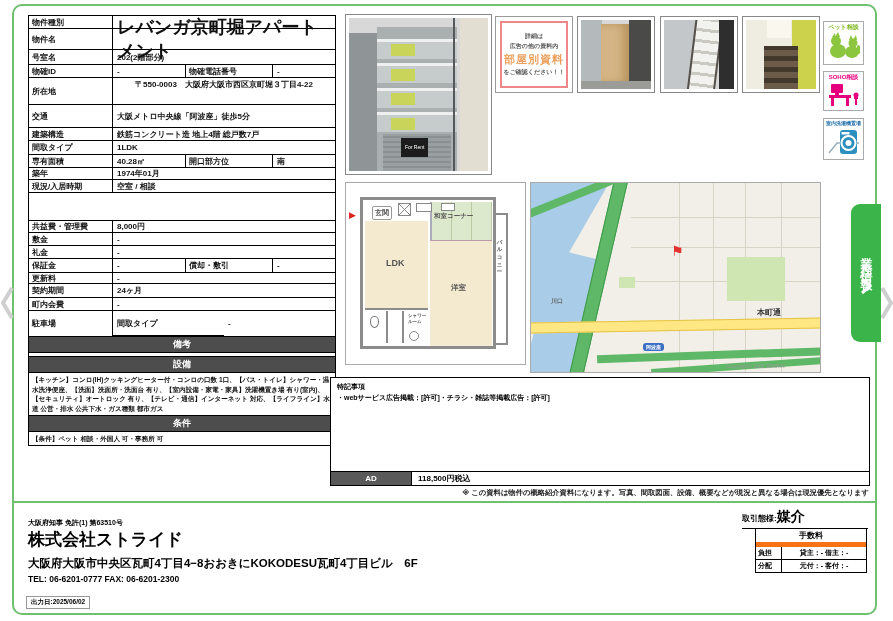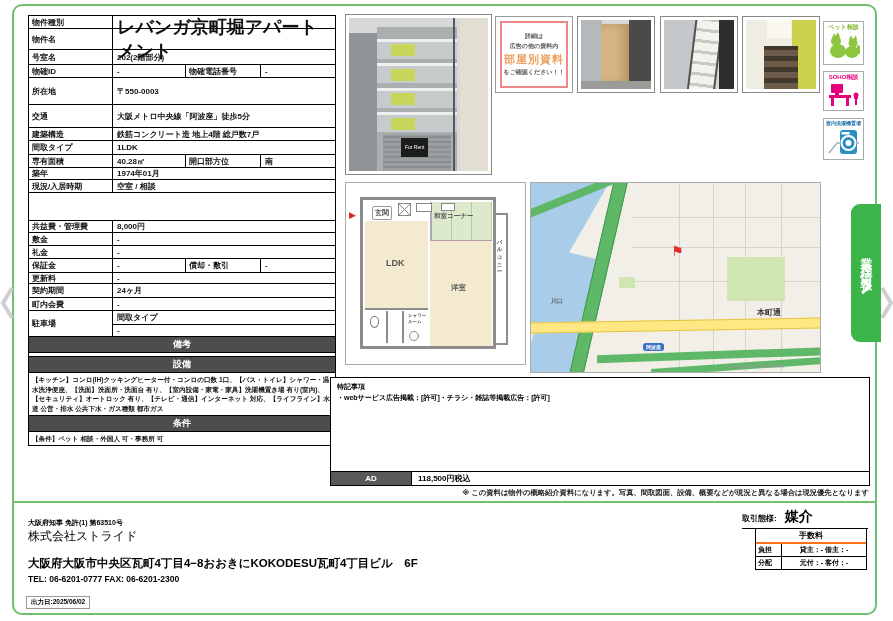--- a/index.html
+++ b/index.html
@@ -10,24 +10,24 @@
   .divider{position:absolute;left:13px;width:863px;top:501px;height:2px;background:#6fc06f;}
 
   
   #ptable{position:absolute;left:28px;top:15px;width:308px;border:1px solid #000;
           box-sizing:border-box;font-weight:bold;color:#111;}
   .trow{display:flex;border-bottom:1px solid #000;box-sizing:border-box;align-items:stretch;}
   .trow:last-child{border-bottom:none;}
   .tl{width:84px;border-right:1px solid #000;padding:1px 3px;font-size:8px;
       box-sizing:border-box;display:flex;align-items:center;}
   .tv{flex:1;padding:1px 4px;font-size:8px;box-sizing:border-box;display:flex;align-items:center;}
-  .tl2{width:76px;border-left:1px solid #000;border-right:1px solid #000;padding:1px 3px;
+  .tl2{width:88px;border-left:1px solid #000;border-right:1px solid #000;padding:1px 3px;
        font-size:8px;box-sizing:border-box;display:flex;align-items:center;}
   .tv2{width:72px;padding:1px 4px;font-size:8px;box-sizing:border-box;display:flex;align-items:center;}
-  .stack{flex:1;display:flex;flex-direction:column;justify-content:center;}
+  .stack{flex:1;display:flex;flex-direction:row;justify-content:center;}
   .stack .sub{padding:1px 4px;font-size:8px;}
   .stack.lines .sub{border-bottom:1px solid #000;flex:1;display:flex;align-items:center;}
   .stack.lines .sub:last-child{border-bottom:none;}
   .bigname{font-size:18px;}
   .bigrent{font-size:24px;letter-spacing:1px;}
   .secbar{background:#4d4d4d;color:#fff;text-align:center;font-size:9px;
           padding:1px 0;border-bottom:1px solid #000;}
   .spacer{height:3px;border-bottom:1px solid #000;}
   .longtext{font-size:6.6px;line-height:1.45;padding:2px 3px;border-bottom:1px solid #000;}
   .condtext{font-size:6.6px;line-height:1.4;padding:2px 3px;}
@@ -104,32 +104,32 @@
   #tokki .t2{font-size:7px;font-weight:bold;padding:1px 6px;}
   #adrow{position:absolute;left:0;bottom:0;width:100%;height:14px;border-top:1px solid #000;
          display:flex;box-sizing:border-box;}
   #adrow .adlbl{width:80px;background:#595959;color:#fff;font-size:8px;font-weight:bold;
                 display:flex;align-items:center;justify-content:center;border-right:1px solid #000;}
   #adrow .adval{flex:1;font-size:8px;font-weight:bold;display:flex;align-items:center;padding-left:6px;}
   #disclaimer{position:absolute;right:24px;top:488px;font-size:7.3px;font-weight:bold;color:#222;}
 
   
   #license{position:absolute;left:28px;top:518px;font-size:7px;font-weight:bold;}
-  #company{position:absolute;left:28px;top:528px;font-size:12px;font-weight:normal;}
+  #company{position:absolute;left:28px;top:528px;font-size:17px;font-weight:bold;}
   #addr{position:absolute;left:28px;top:556px;font-size:11.5px;font-weight:bold;}
   #telfax{position:absolute;left:28px;top:574px;font-size:8.5px;font-weight:bold;}
   #outbox{position:absolute;left:26px;top:596px;border:1px solid #999;font-size:6.5px;
           font-weight:bold;padding:1px 4px;background:#fff;}
   #deal{position:absolute;left:742px;top:508px;width:126px;border-bottom:1px solid #000;
-        padding-bottom:2px;display:flex;align-items:baseline;gap:8px;}
+        padding-bottom:2px;display:flex;align-items:baseline;gap:0;}
   #deal .dl{font-size:8px;font-weight:bold;}
   #deal .dv{font-size:14px;font-weight:bold;}
   #fees{position:absolute;left:755px;top:528px;width:112px;border:1px solid #000;
         box-sizing:border-box;font-weight:bold;}
-  #fees .fh{text-align:center;font-size:8px;border-bottom:2px solid #f97316;padding:1px 0;}
+  #fees .fh{text-align:center;font-size:8px;border-bottom:5px solid #f97316;padding:1px 0;}
   #fees .fr{display:flex;border-bottom:1px solid #000;}
   #fees .fr:last-child{border-bottom:none;}
   #fees .fl{width:26px;border-right:1px solid #000;font-size:7px;padding:1px 2px;box-sizing:border-box;}
   #fees .fv{flex:1;font-size:7px;padding:1px 2px;text-align:center;}
 </style>
 </head>
 <body>
 
 <div id="page">
   <div class="frame"></div>
@@ -161,20 +161,21 @@
     <div class="trow" style="height:13px">
       <div class="tl">物確ID</div>
       <div class="tv2">-</div>
       <div class="tl2">物確電話番号</div>
       <div class="tv2" style="flex:1">-</div>
     </div>
     <div class="trow" style="height:27px">
       <div class="tl">所在地</div>
       <div class="stack">
         <div class="sub">〒550-0003</div>
+        <div class="sub">大阪府大阪市西区京町堀３丁目4-22</div>
       </div>
     </div>
     <div class="trow" style="height:23px">
       <div class="tl">交通</div>
       <div class="stack lines">
         <div class="sub">大阪メトロ中央線「阿波座」徒歩5分</div>
       </div>
     </div>
     <div class="trow" style="height:13px">
       <div class="tl">建築構造</div>

